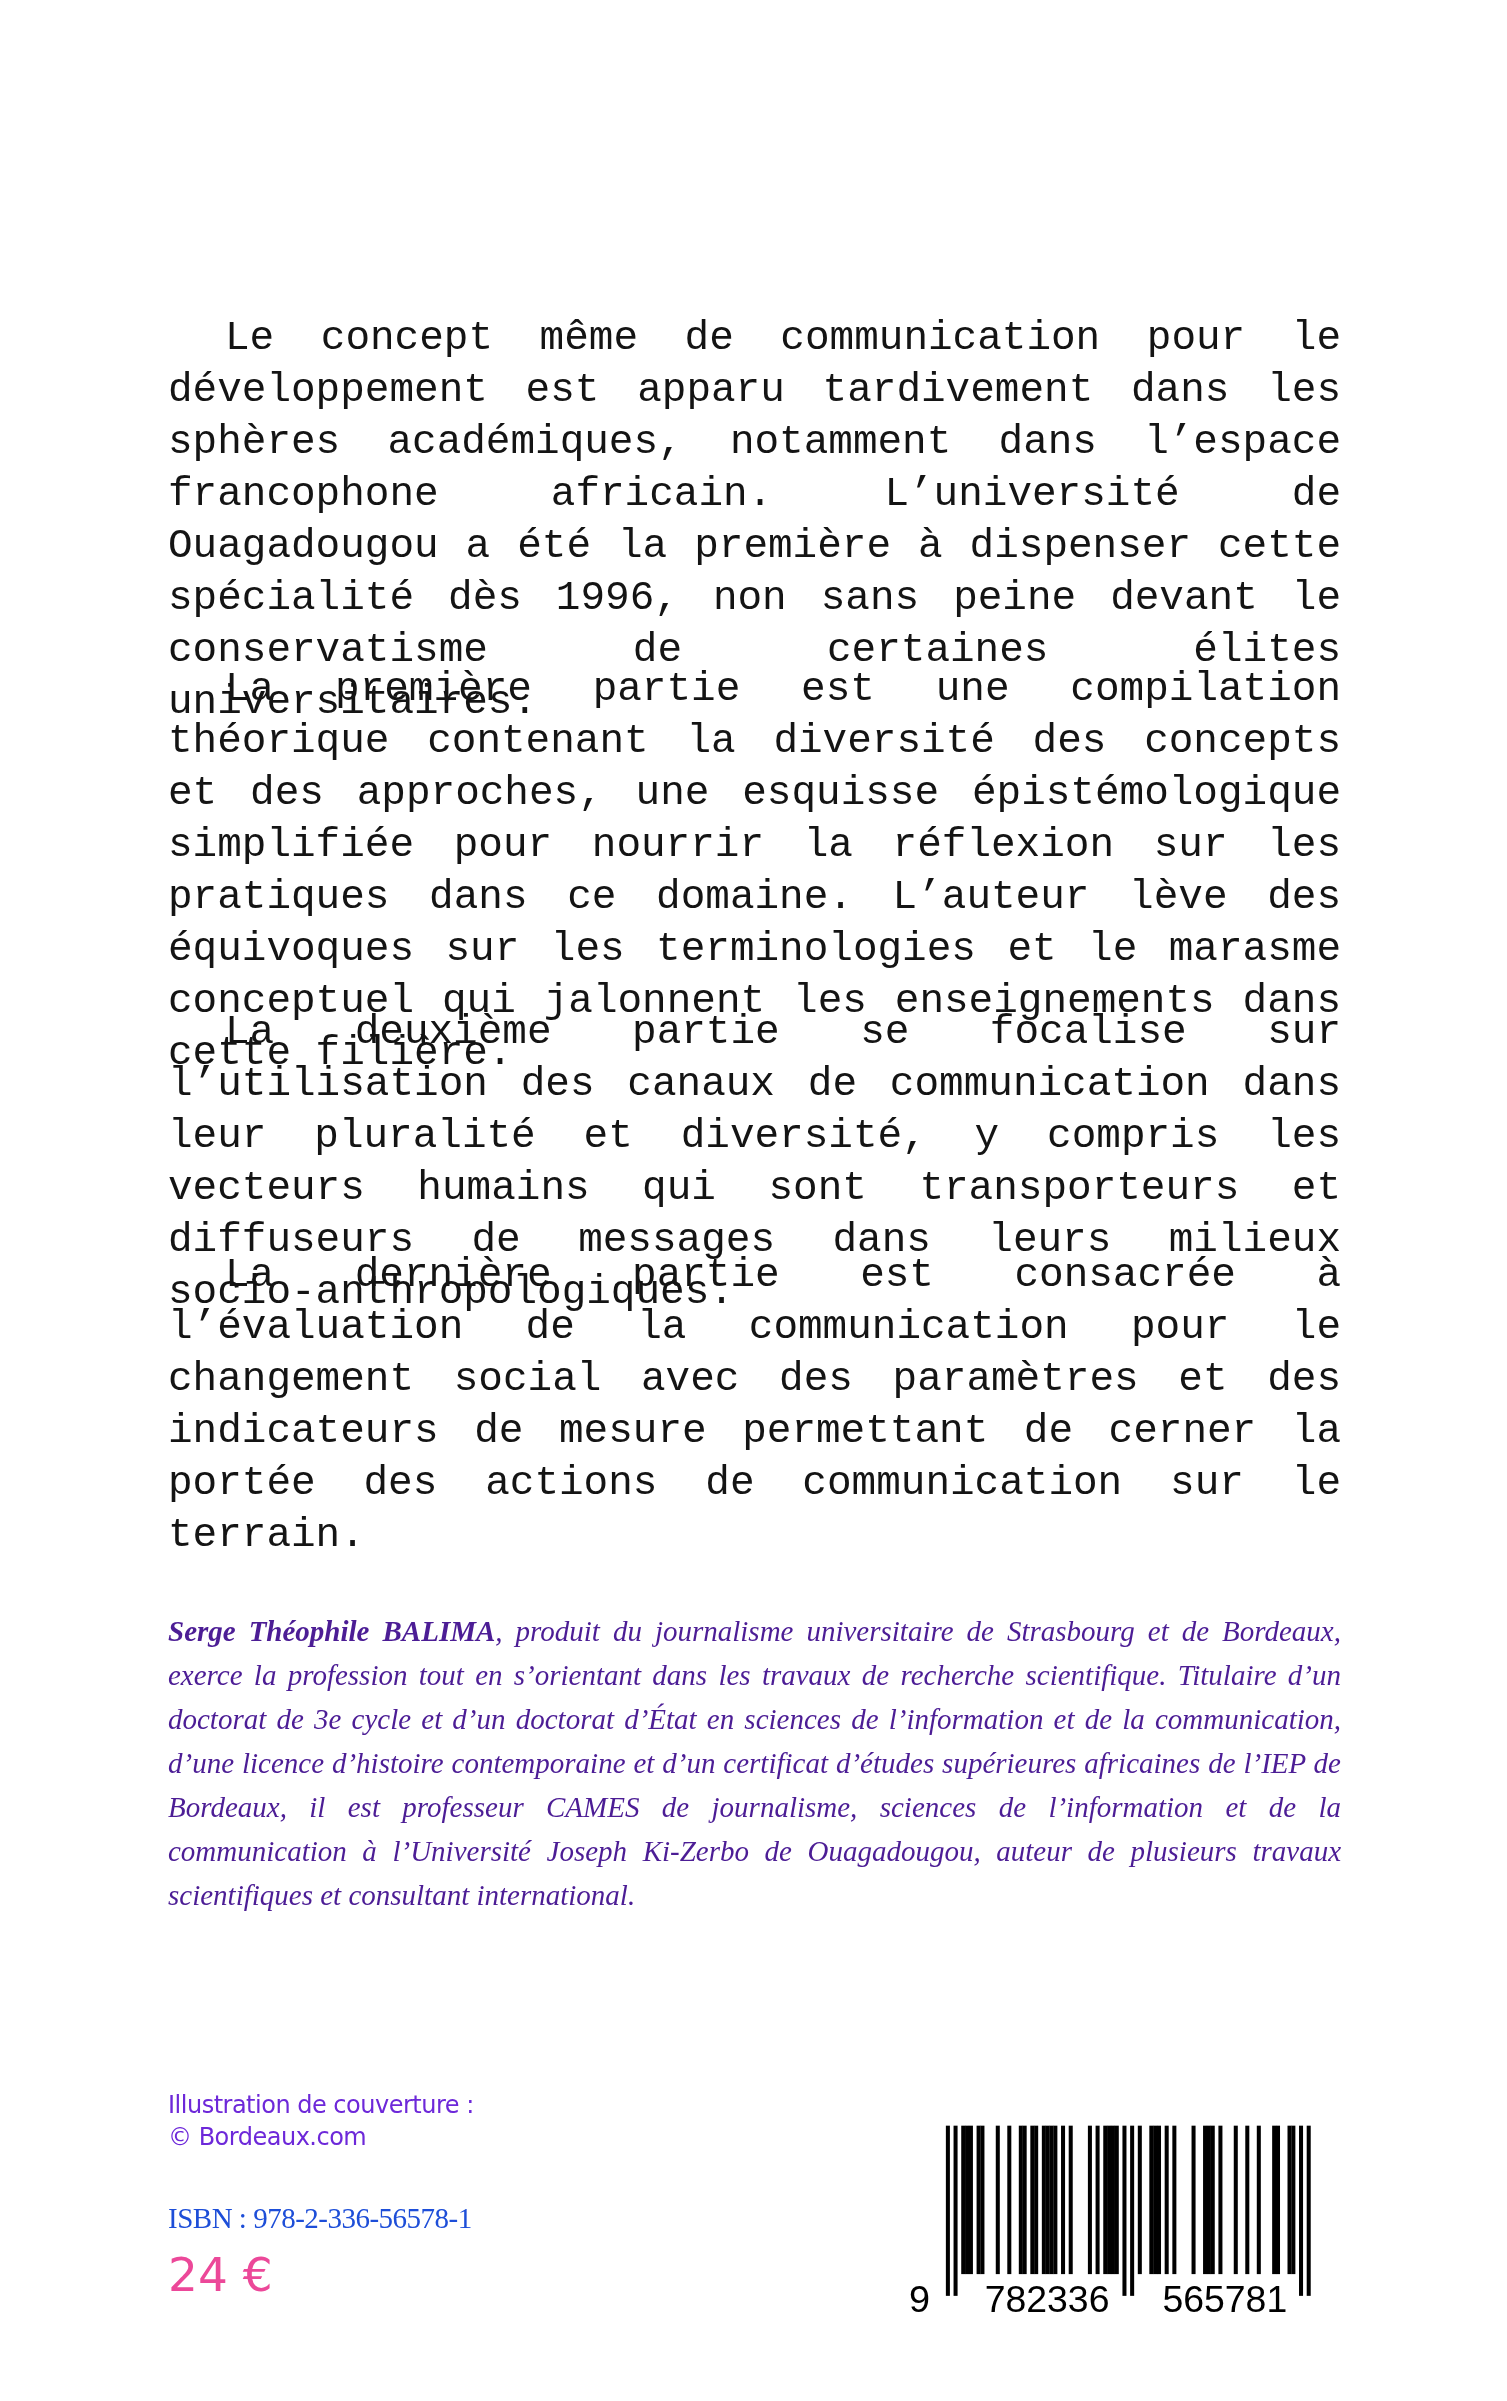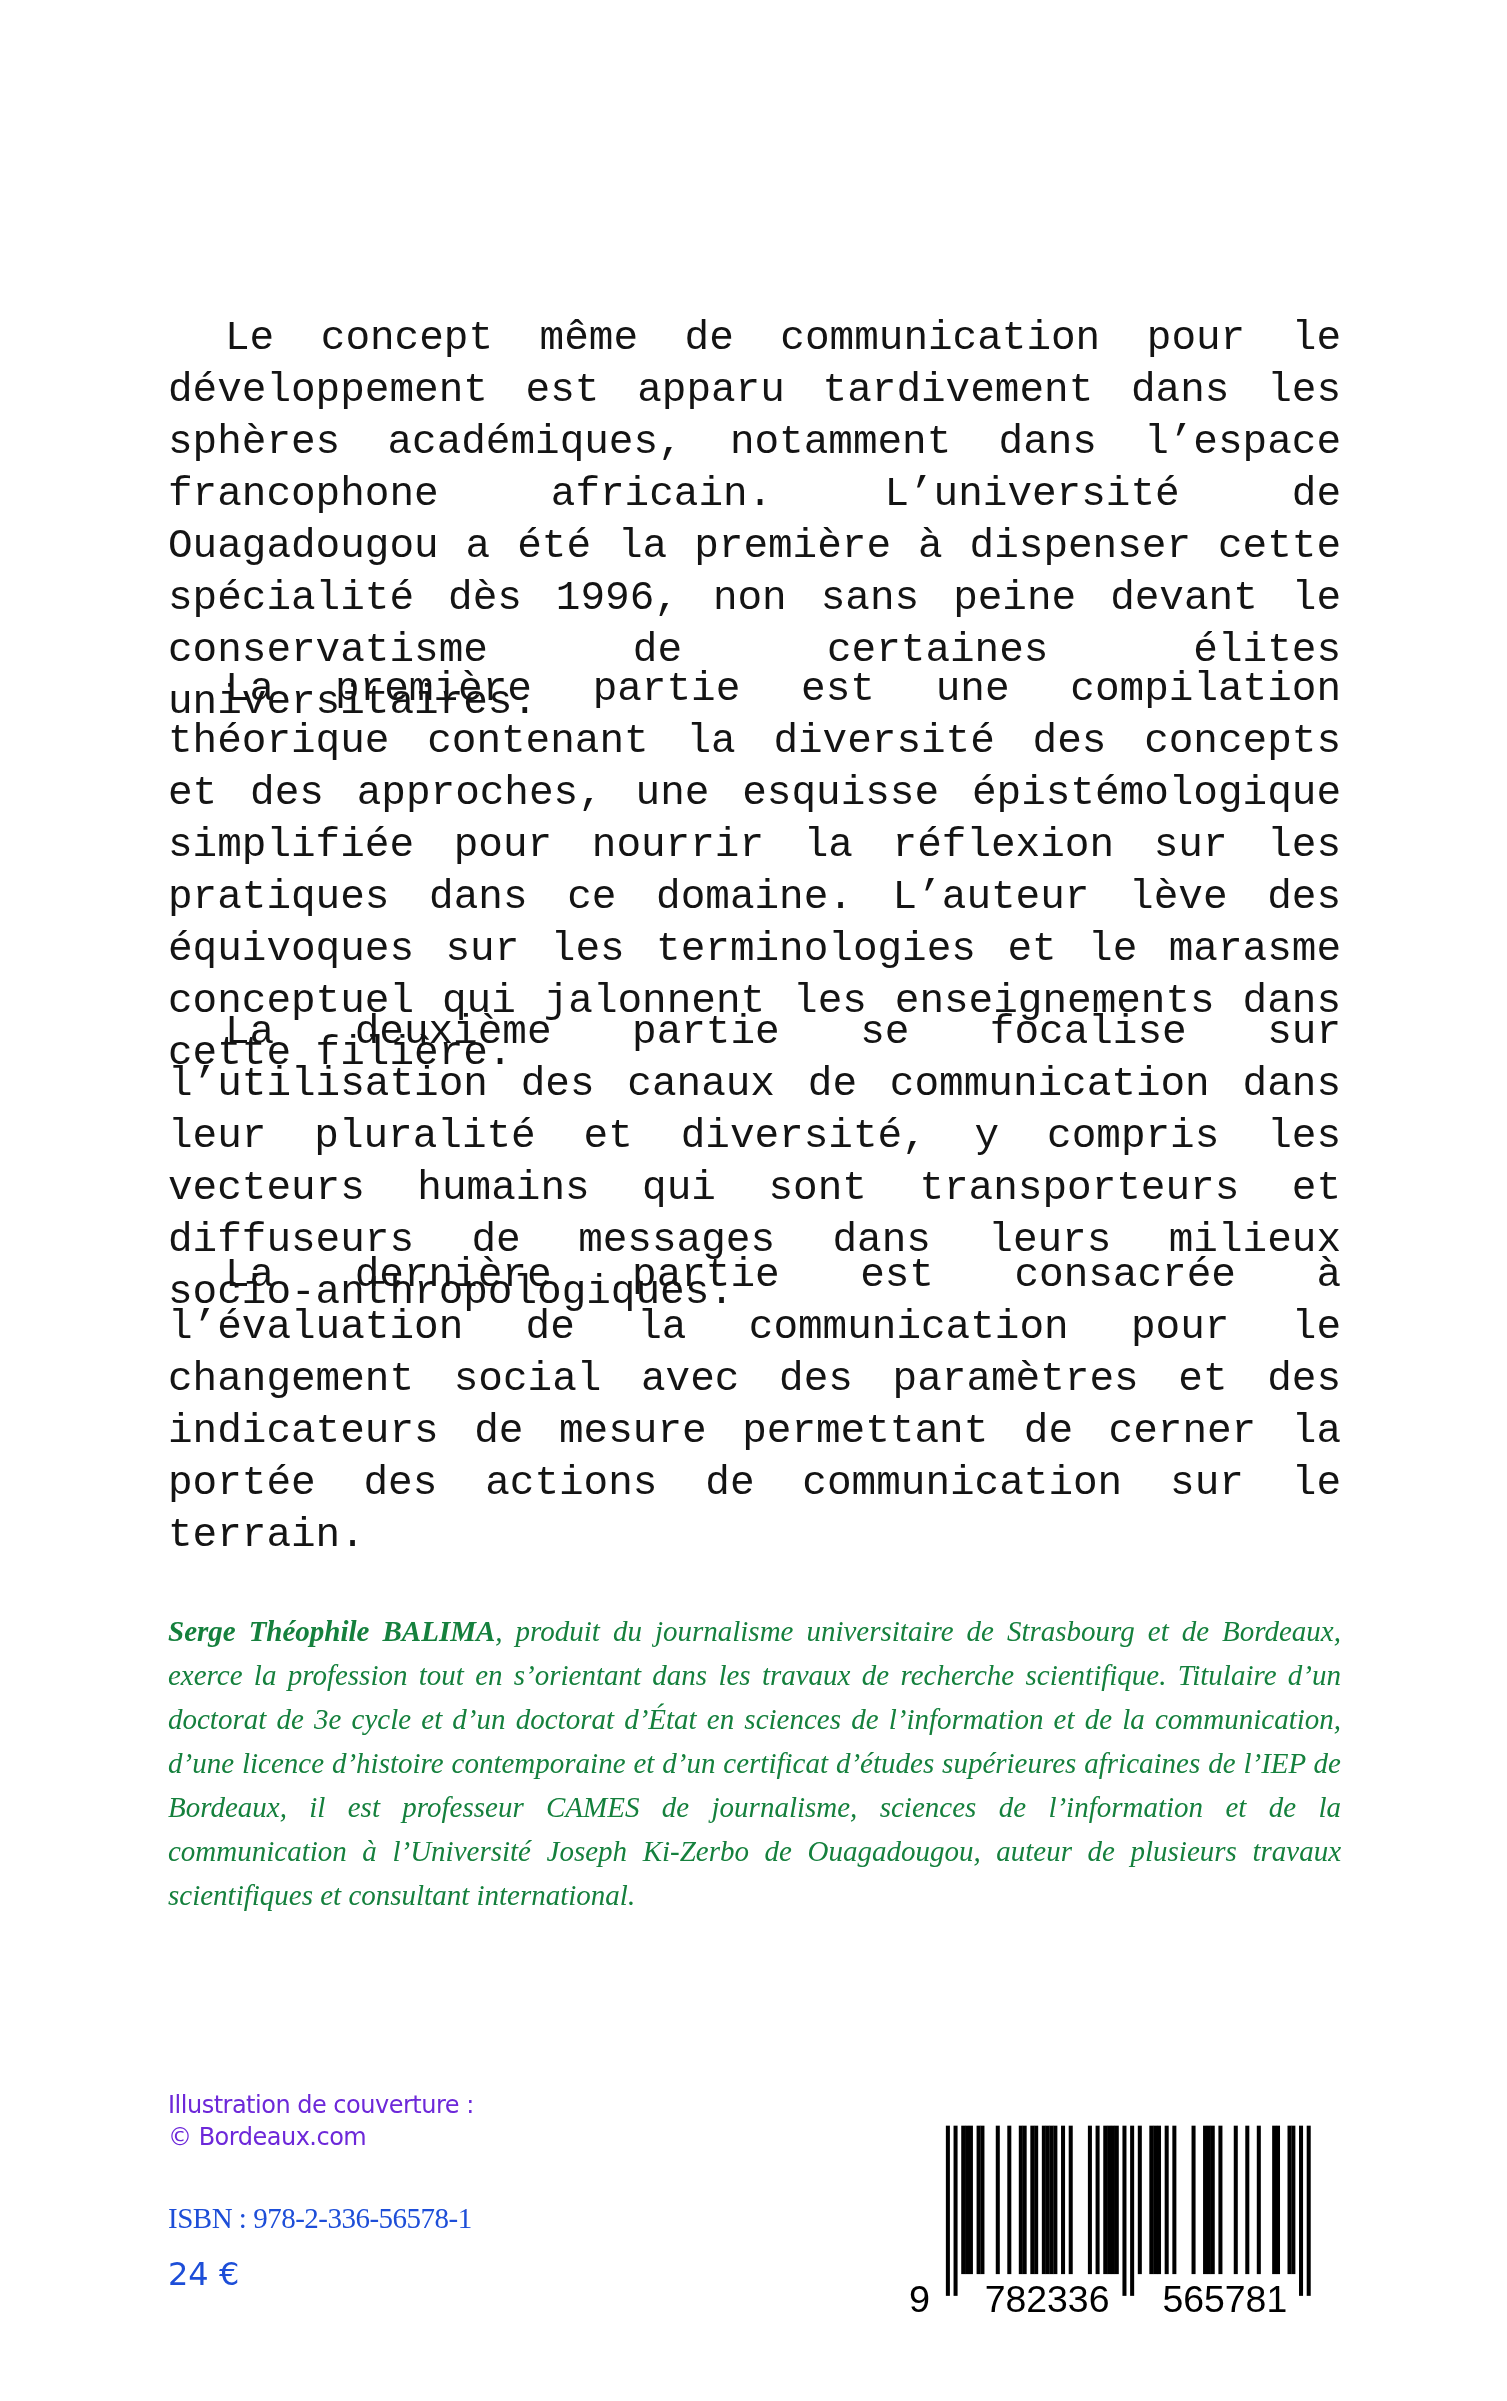--- a/index.html
+++ b/index.html
@@ -23,38 +23,38 @@
     .para { margin: 0; text-indent: 57px; }
     .p1 { top: 312px; }
     .p2 { top: 663px; }
     .p3 { top: 1006px; }
     .p4 { top: 1249px; }
 
     .bio {
       position: absolute; left: 168px; width: 1173px; top: 1609px;
       font-family: "Liberation Serif", serif; font-style: italic;
       font-size: 29px; line-height: 44px; text-align: justify;
-      color: #15803d; margin: 0;
+      color: #4c1d95; margin: 0;
     }
     .bio .author { font-weight: bold; }
 
     .credit {
       position: absolute; left: 168px; top: 2089px;
       font-family: "DejaVu Sans", sans-serif; font-size: 24px; line-height: 32px;
       color: #6d28d9; letter-spacing: -0.5px;
     }
     .isbn {
       position: absolute; left: 168px; top: 2199px;
       font-family: Liberation Serif, serif; font-size: 29px; line-height: 38px;
       color: #1d4ed8; letter-spacing: -0.5px;
     }
     .price {
       position: absolute; left: 168px; top: 2250px;
-      font-family: "DejaVu Sans", sans-serif; font-size: 32px; line-height: 49px;
-      color: #1d4ed8;
+      font-family: "DejaVu Sans", sans-serif; font-size: 47px; line-height: 49px;
+      color: #ec4899;
     }
 
     .barcode {
       position: absolute; left: 909px; top: 2120px; width: 416px; height: 208px;
     }
     .barcode svg { display: block; }
     .barcode-digits text {
       font-family: "Liberation Sans", sans-serif; font-size: 40px; fill: #000;
     }
   </style>

